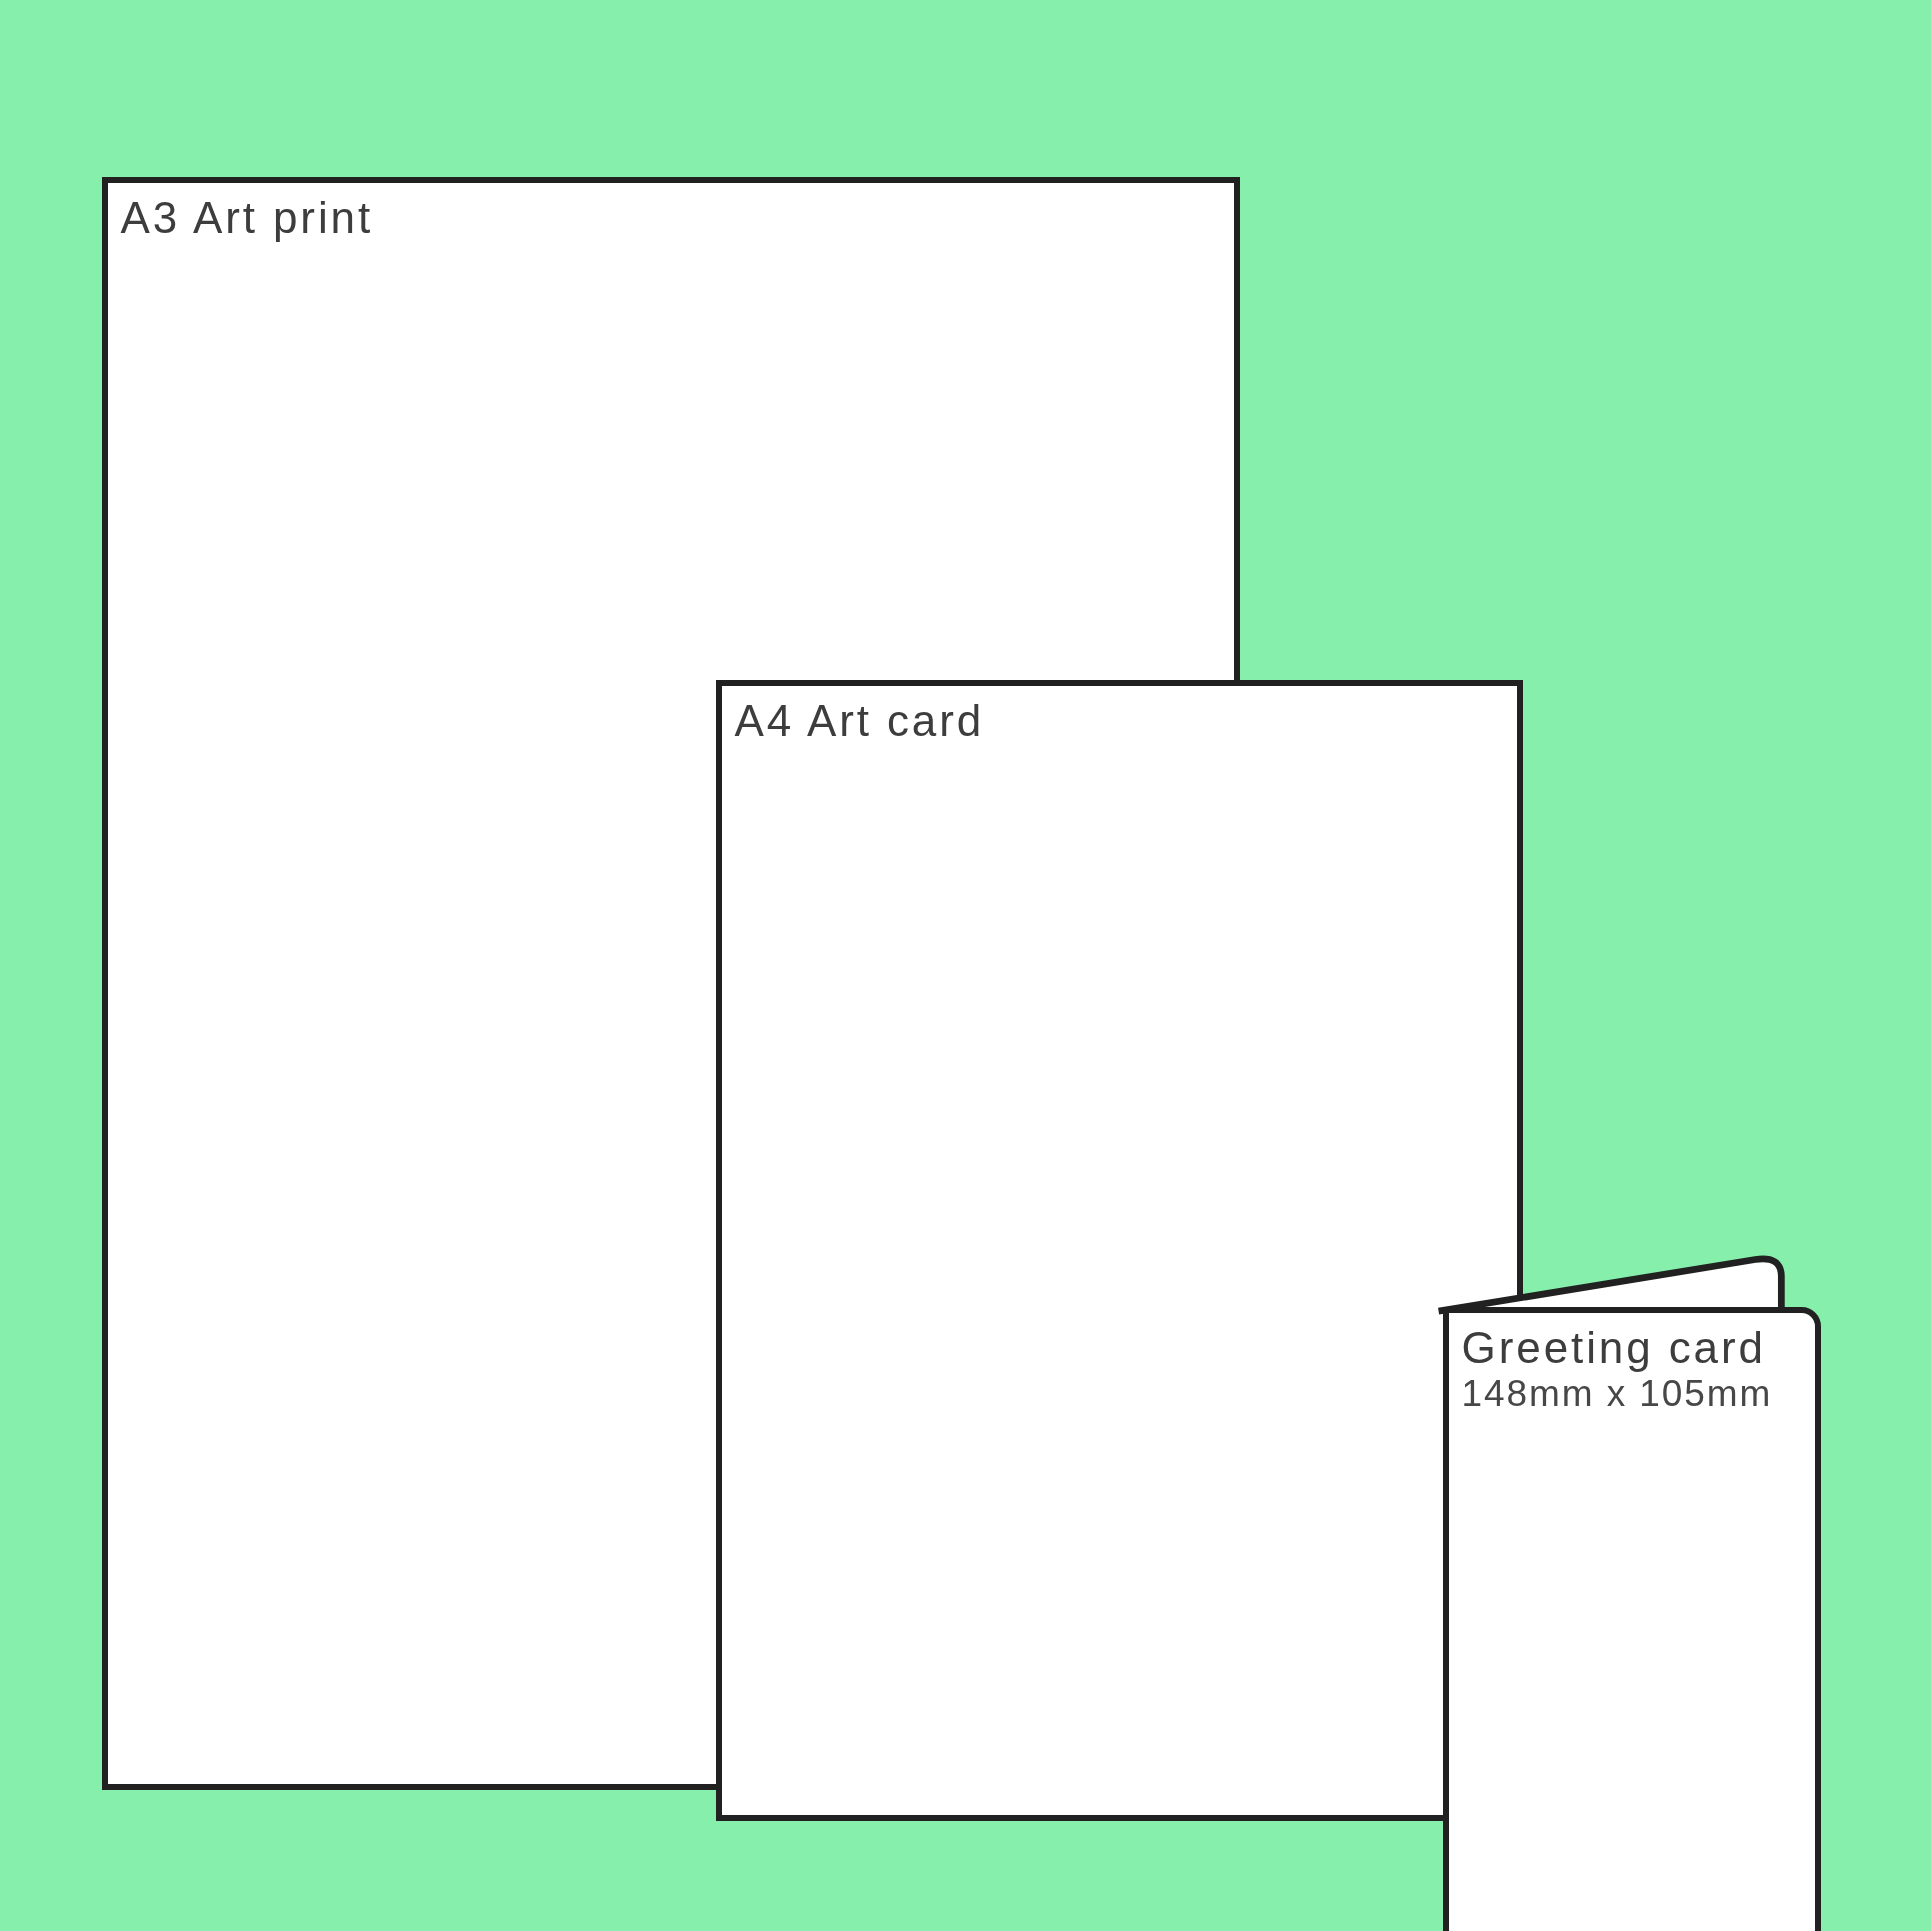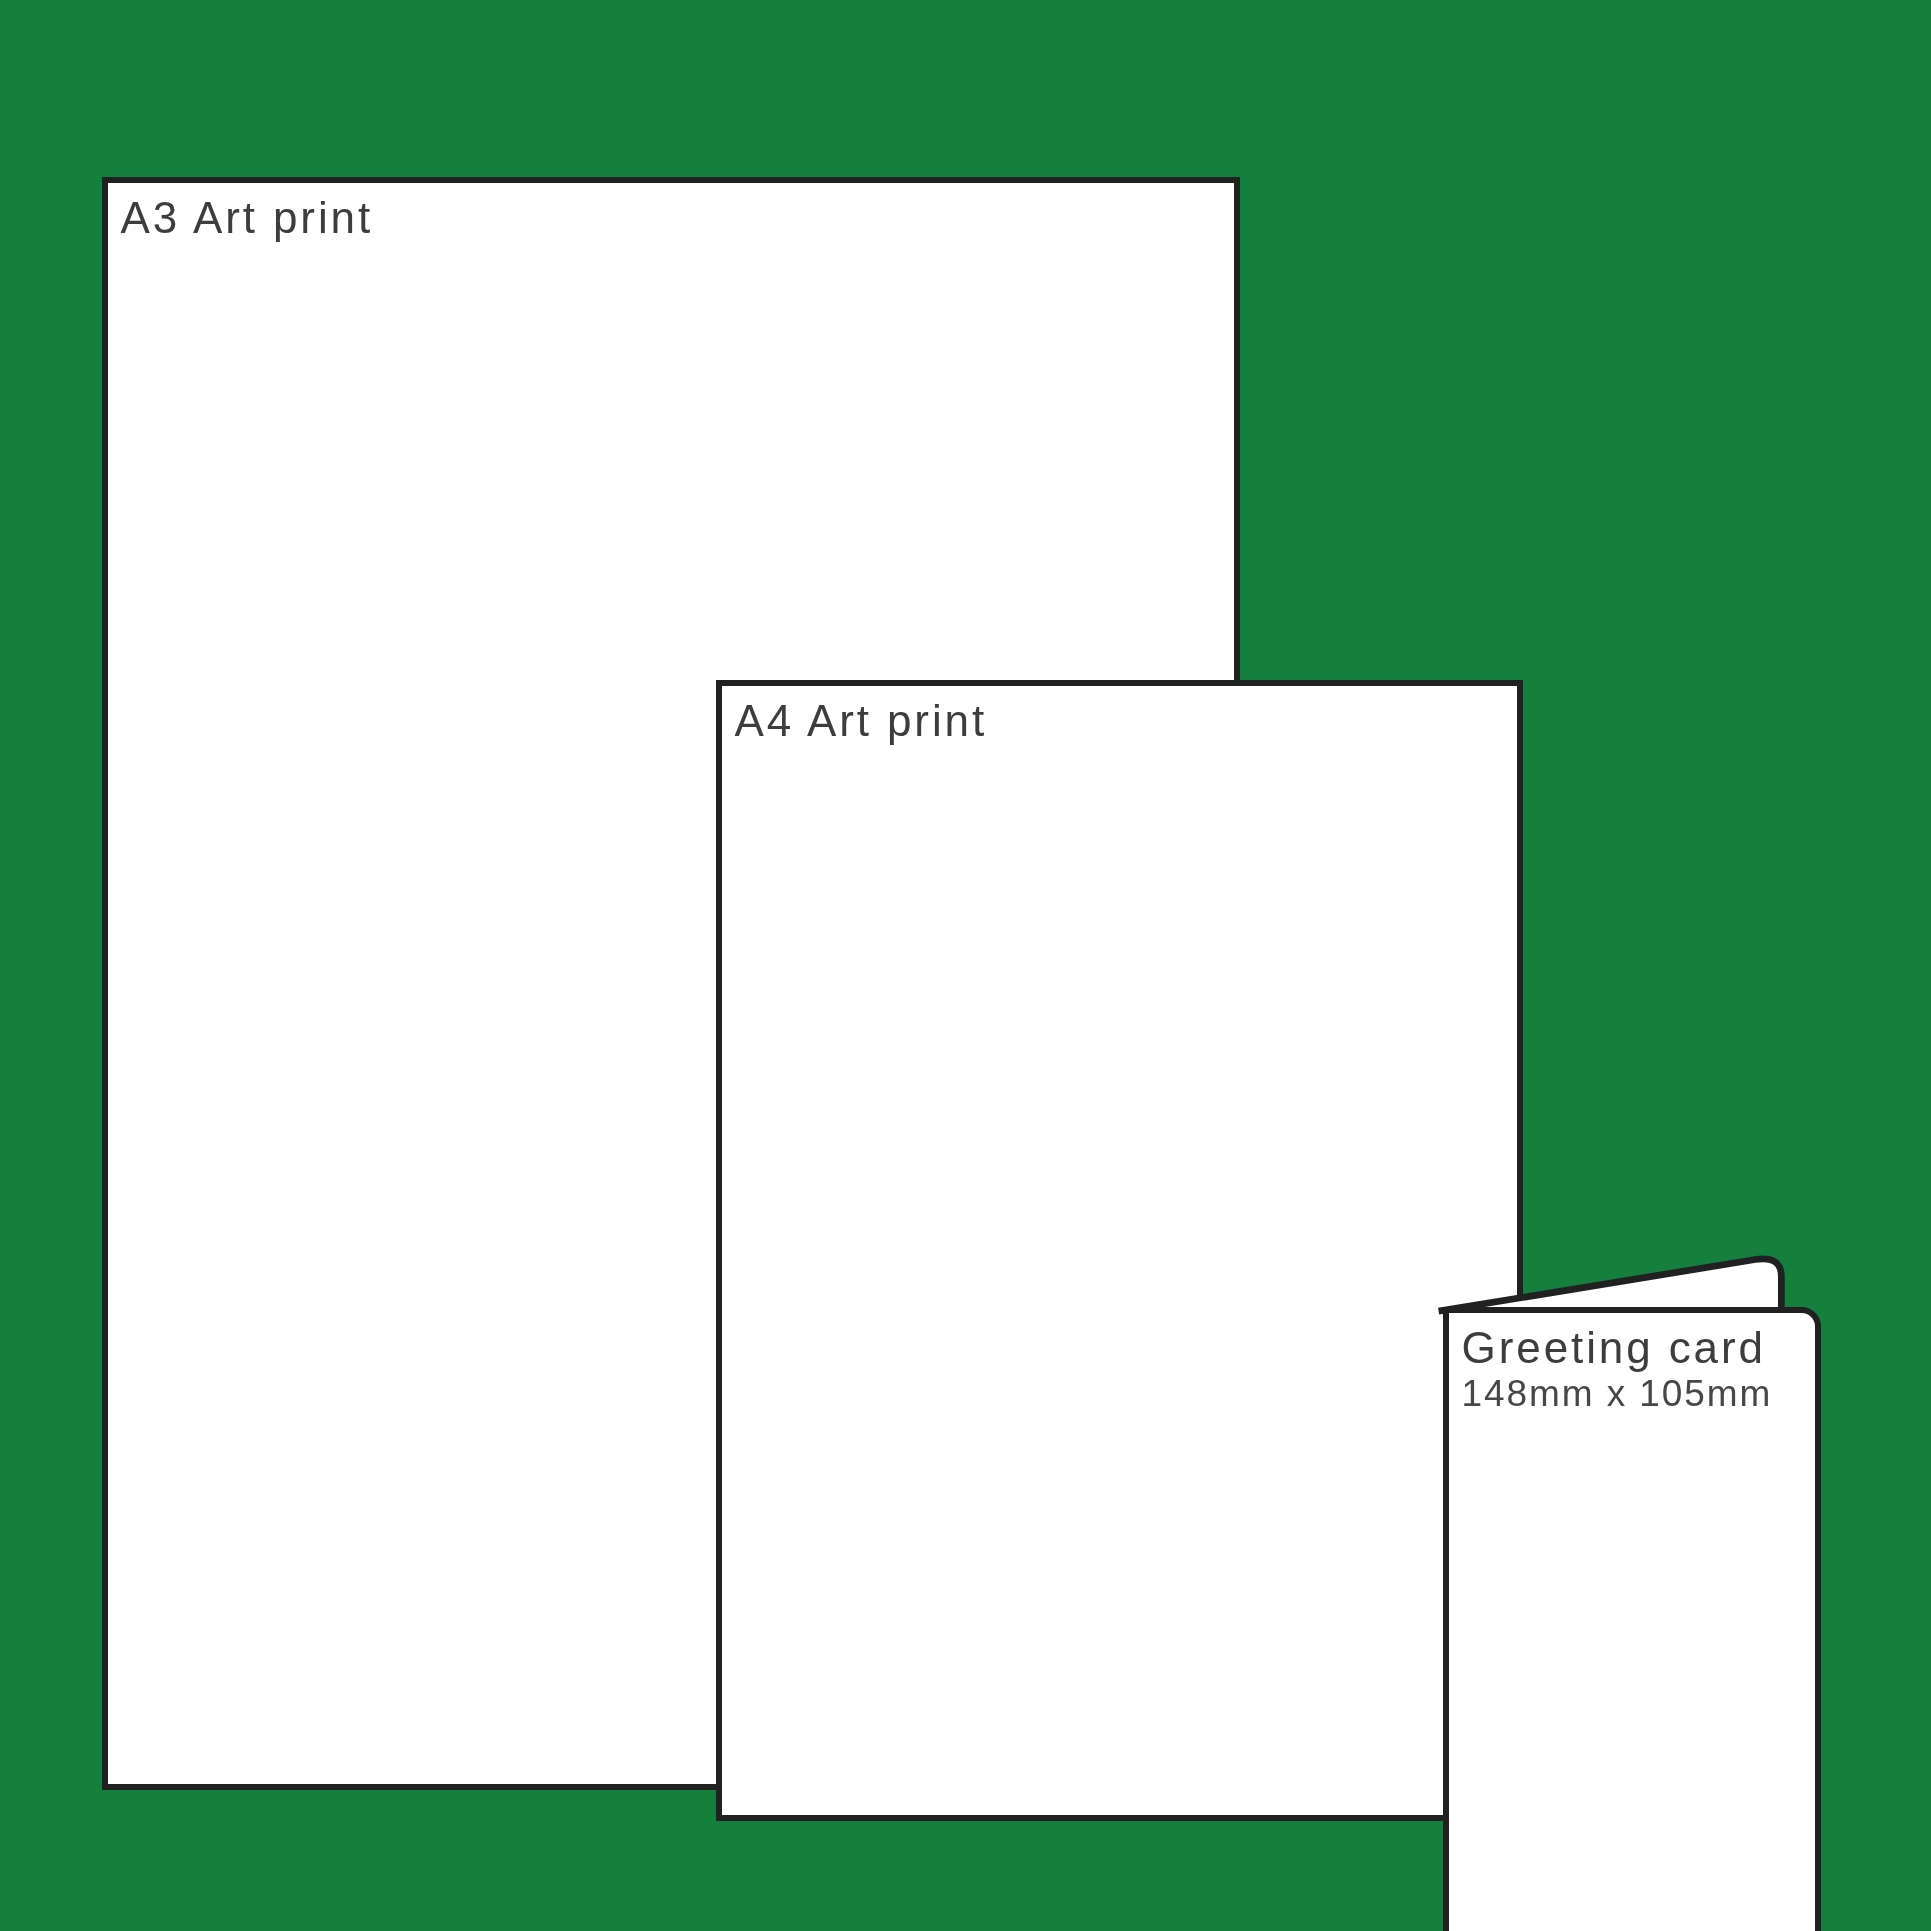--- a/index.html
+++ b/index.html
@@ -4,21 +4,21 @@
 <style>
   html, body {
     margin: 0;
     padding: 0;
     background: #ffffff;
   }
   .canvas {
     position: relative;
     width: 1931px;
     height: 1931px;
-    background: #15803d;
+    background: #86efac;
     overflow: hidden;
     font-family: "Liberation Sans", "DejaVu Sans", sans-serif;
   }
   .size-box {
     position: absolute;
     box-sizing: border-box;
     background: #ffffff;
     border: 6.8px solid #212121;
   }
   .box-a3 {
@@ -69,21 +69,21 @@
 <div class="canvas">
 
   <div class="size-box box-a3">
     <div class="label">
       <div class="title">A3 Art print</div>
     </div>
   </div>
 
   <div class="size-box box-a4">
     <div class="label">
-      <div class="title">A4 Art print</div>
+      <div class="title">A4 Art card</div>
     </div>
   </div>
 
   <svg class="flap-svg" viewBox="0 0 2000 2000" xmlns="http://www.w3.org/2000/svg">
     <path d="M1491 1362 L1491 1356 L1818 1304.5 Q1845 1300.5 1845 1322 L1845 1362 Z" fill="#ffffff" stroke="none"></path>
     <path d="M1490 1358 L1818 1304.5 Q1845 1300.5 1845 1322 L1845 1360" fill="none" stroke="#212121" stroke-width="7" stroke-linecap="butt" stroke-linejoin="miter"></path>
   </svg>
 
   <div class="size-box box-card">
     <div class="label">

